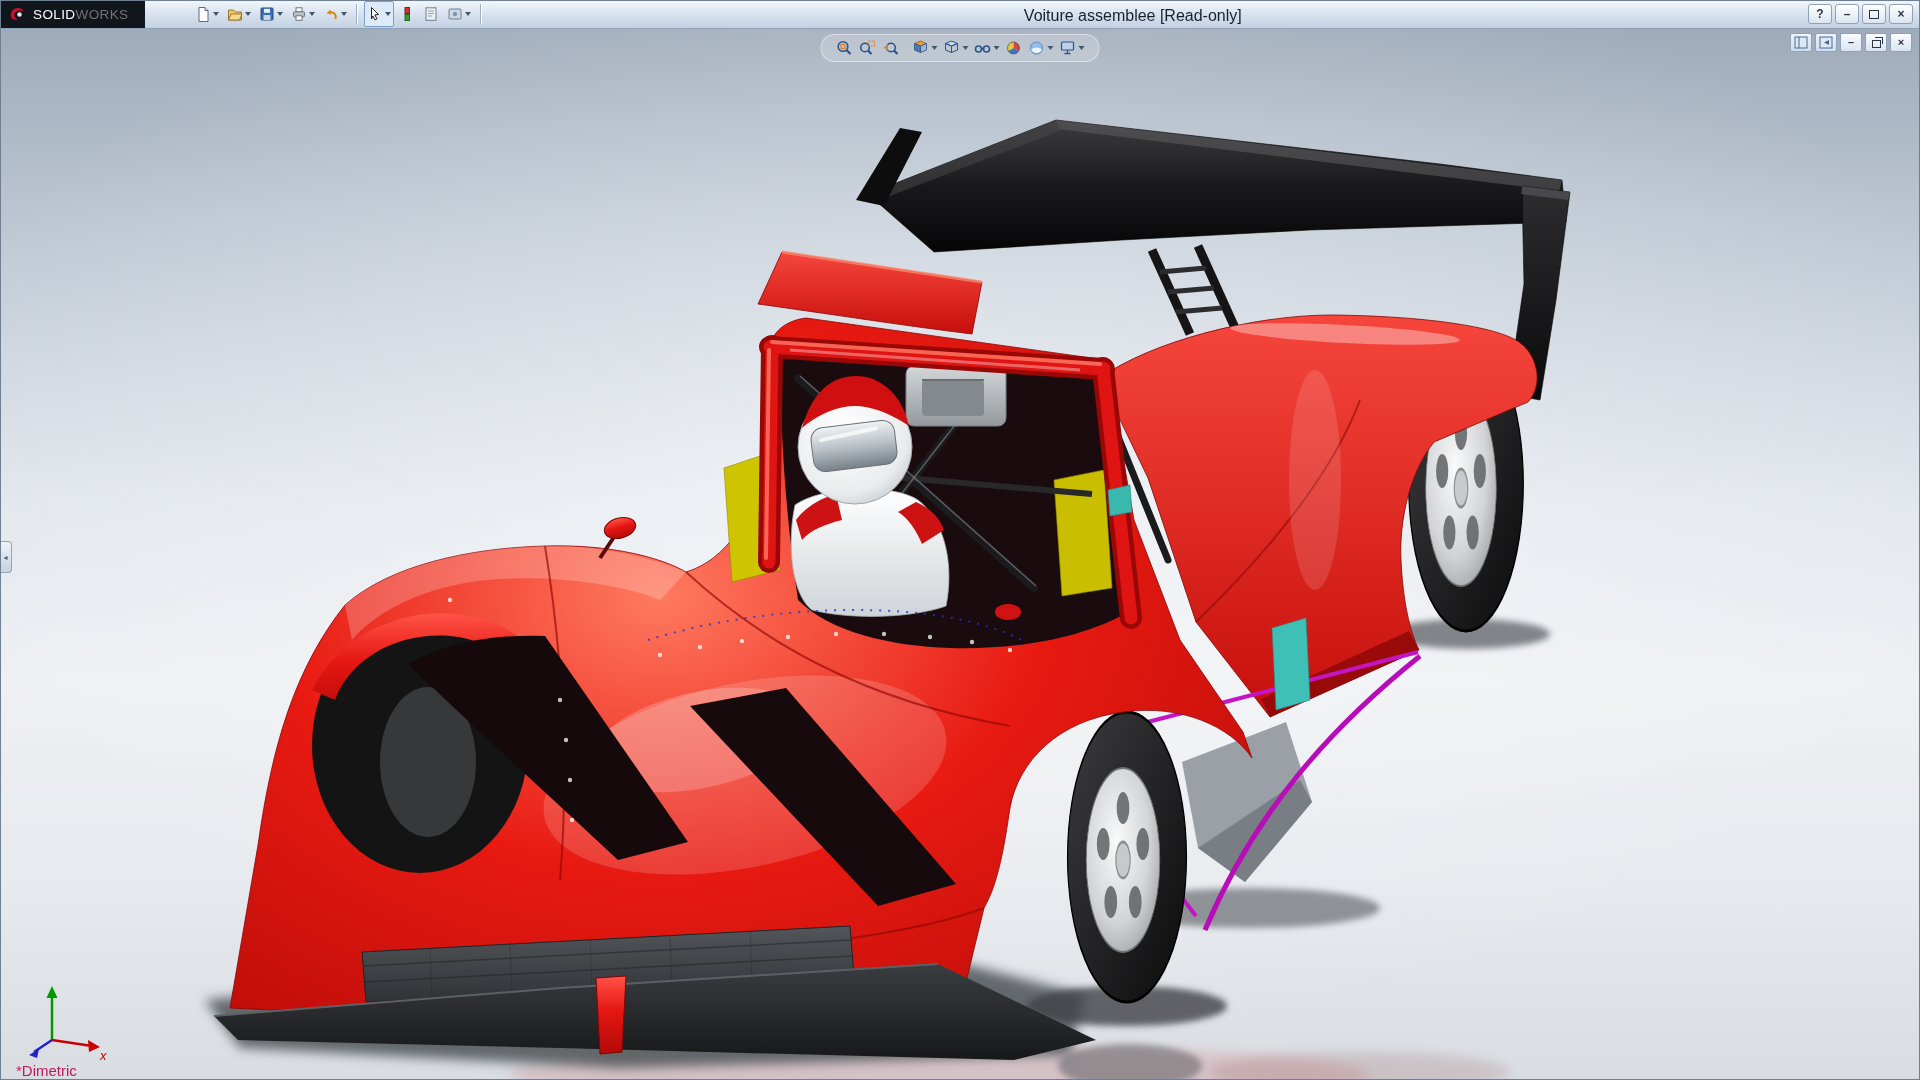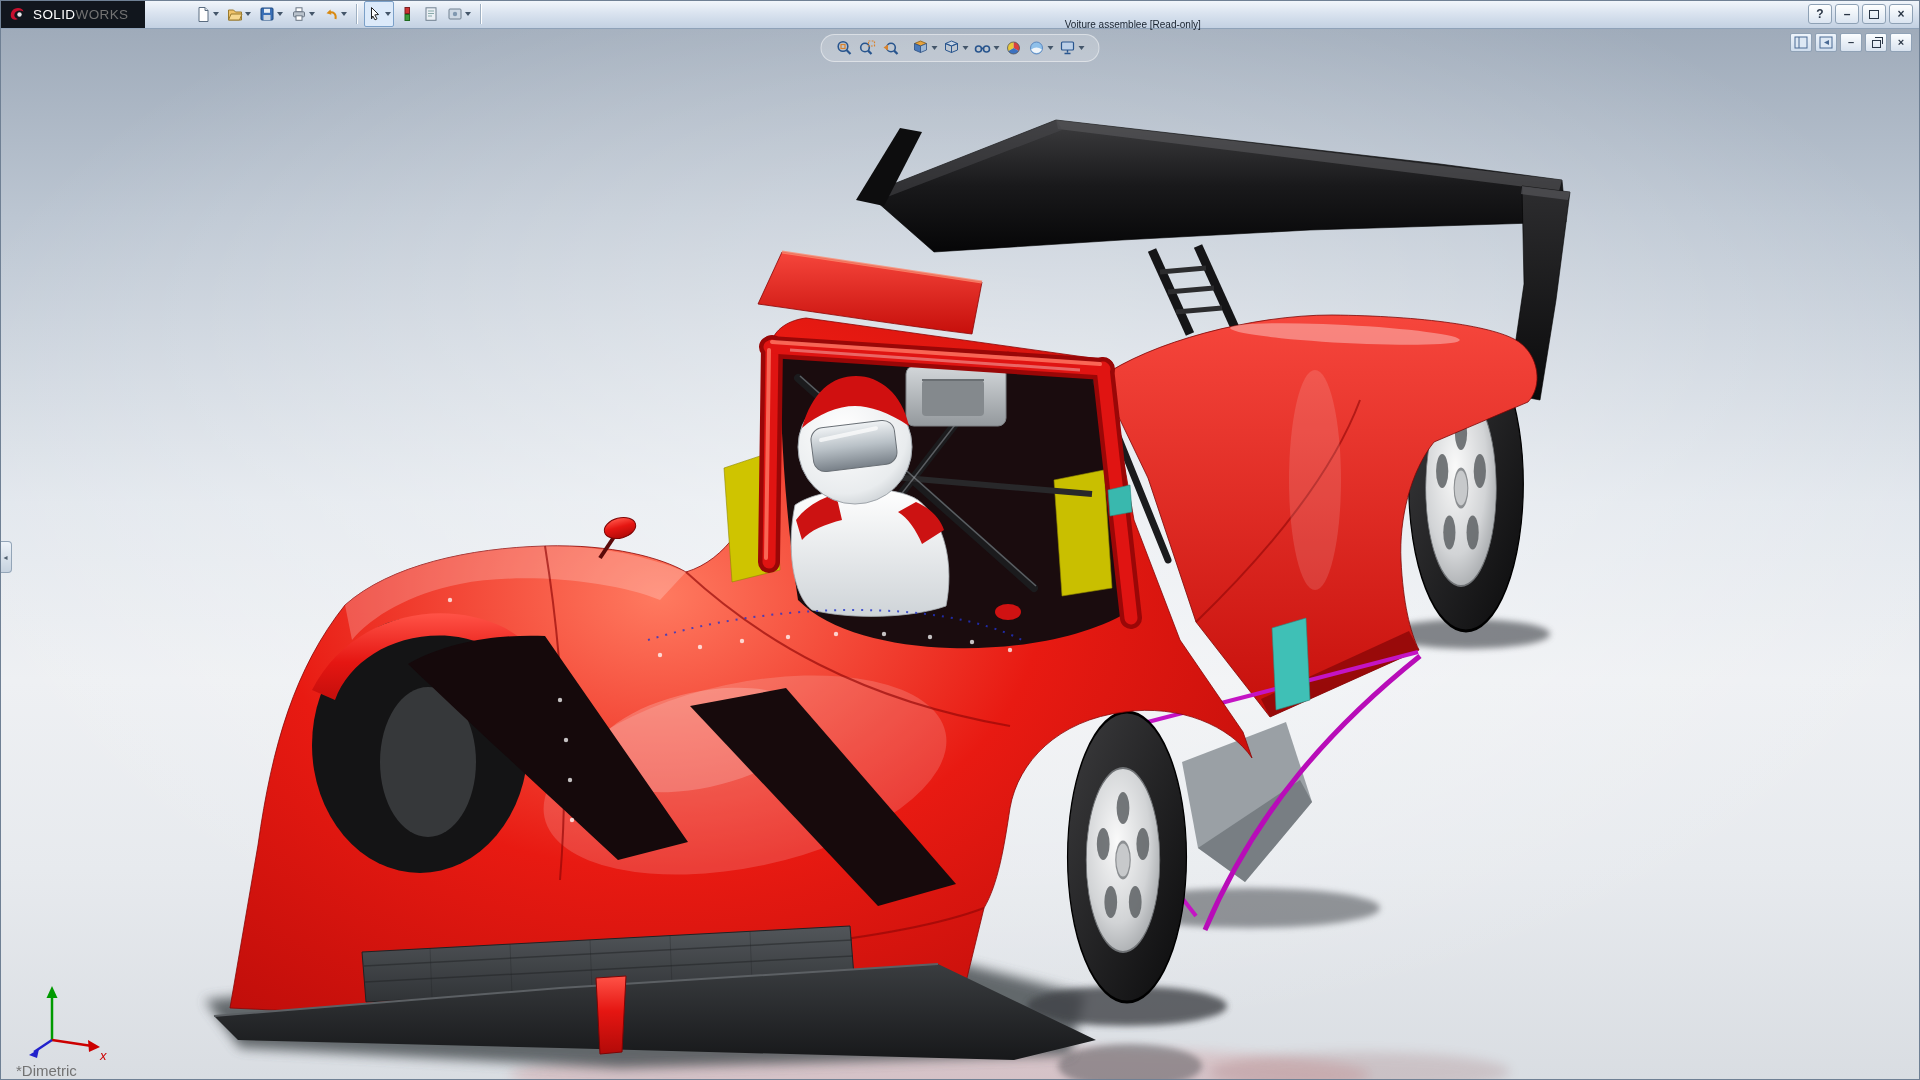--- a/index.html
+++ b/index.html
@@ -16,22 +16,22 @@
   .brand-text{font-size:13.5px;color:#fff;letter-spacing:.4px;}
   .brand-text b{font-weight:normal;}
   .brand-text span{font-weight:normal;color:#737373;}
   .tb-group{display:flex;align-items:center;margin-left:46px;}
   .tb-btn{height:24px;display:flex;align-items:center;justify-content:center;
     padding:0 2px;border:1px solid transparent;border-radius:2px;margin:0 1px;}
   .tb-btn.active{border:1px solid #7ba0c8;background:#dceafa;}
   .caret{width:0;height:0;border-left:3.5px solid transparent;border-right:3.5px solid transparent;
     border-top:4px solid #44566a;margin-left:2px;}
   .tb-sep{width:1px;height:20px;background:#9fb0c2;border-right:1px solid #ffffff;margin:0 5px;}
-  .window-title{position:absolute;left:59%;transform:translateX(-50%);top:8px;height:32px;
-    display:flex;align-items:center;font-size:10px;color:#18222e;pointer-events:none;white-space:nowrap;}
+  .window-title{position:absolute;left:59%;transform:translateX(-50%);top:0;height:32px;
+    display:flex;align-items:center;font-size:16px;color:#18222e;pointer-events:none;white-space:nowrap;}
   .win-controls{margin-left:auto;display:flex;gap:3px;padding-right:7px;align-items:center;}
   .win-btn{width:22px;height:18px;border:1px solid #8ea1b5;border-radius:3px;
     background:linear-gradient(#feffff,#dbe5f1);font-size:12px;line-height:1;
     display:flex;align-items:center;justify-content:center;color:#2a3646;font-weight:bold;}
   .box-glyph{width:8px;height:7px;border:1.5px solid #2a3646;display:block;}
   .restore-glyph{width:7px;height:6px;border:1.2px solid #2a3646;display:block;position:relative;margin-top:2px;}
   .restore-glyph:before{content:"";position:absolute;left:2px;top:-4px;width:7px;height:6px;
     border:1.2px solid #2a3646;border-bottom:none;border-left:none;}
 
   
@@ -50,21 +50,21 @@
   .doc-btn{width:20px;height:17px;border:1px solid #90a2b6;border-radius:2px;
     background:linear-gradient(#fbfdff,#d9e3ef);display:flex;align-items:center;justify-content:center;
     font-size:11px;color:#2a3646;font-weight:bold;line-height:1;}
   .doc-btn.pane{background:linear-gradient(#eef4fb,#cfdded);}
 
   .left-tab{position:absolute;left:0;top:512px;width:11px;height:30px;z-index:30;
     background:linear-gradient(#eef3f9,#c6d2df);border:1px solid #93a5b8;border-left:none;
     border-radius:0 4px 4px 0;display:flex;align-items:center;justify-content:center;
     font-size:8px;color:#51606f;}
 
-  .view-label{position:absolute;left:16px;bottom:1px;font-size:15px;color:#737373;z-index:25;}
+  .view-label{position:absolute;left:16px;bottom:1px;font-size:15px;color:#be185d;z-index:25;}
 </style>
 </head>
 <body>
 
 <div id="frame"></div>
 
 <div class="titlebar">
   <div class="brand">
     <svg width="18" height="18" viewBox="0 0 18 18">
       <path d="M3 12 C2 7 5 3 10 3 C13 3 15 4.5 15.5 6.5 C12 4.5 7.5 5.5 6.5 9 C5.8 11.5 7.5 13.5 10 14 C7 15.5 4 14.5 3 12 Z" fill="#c8102e"></path>

